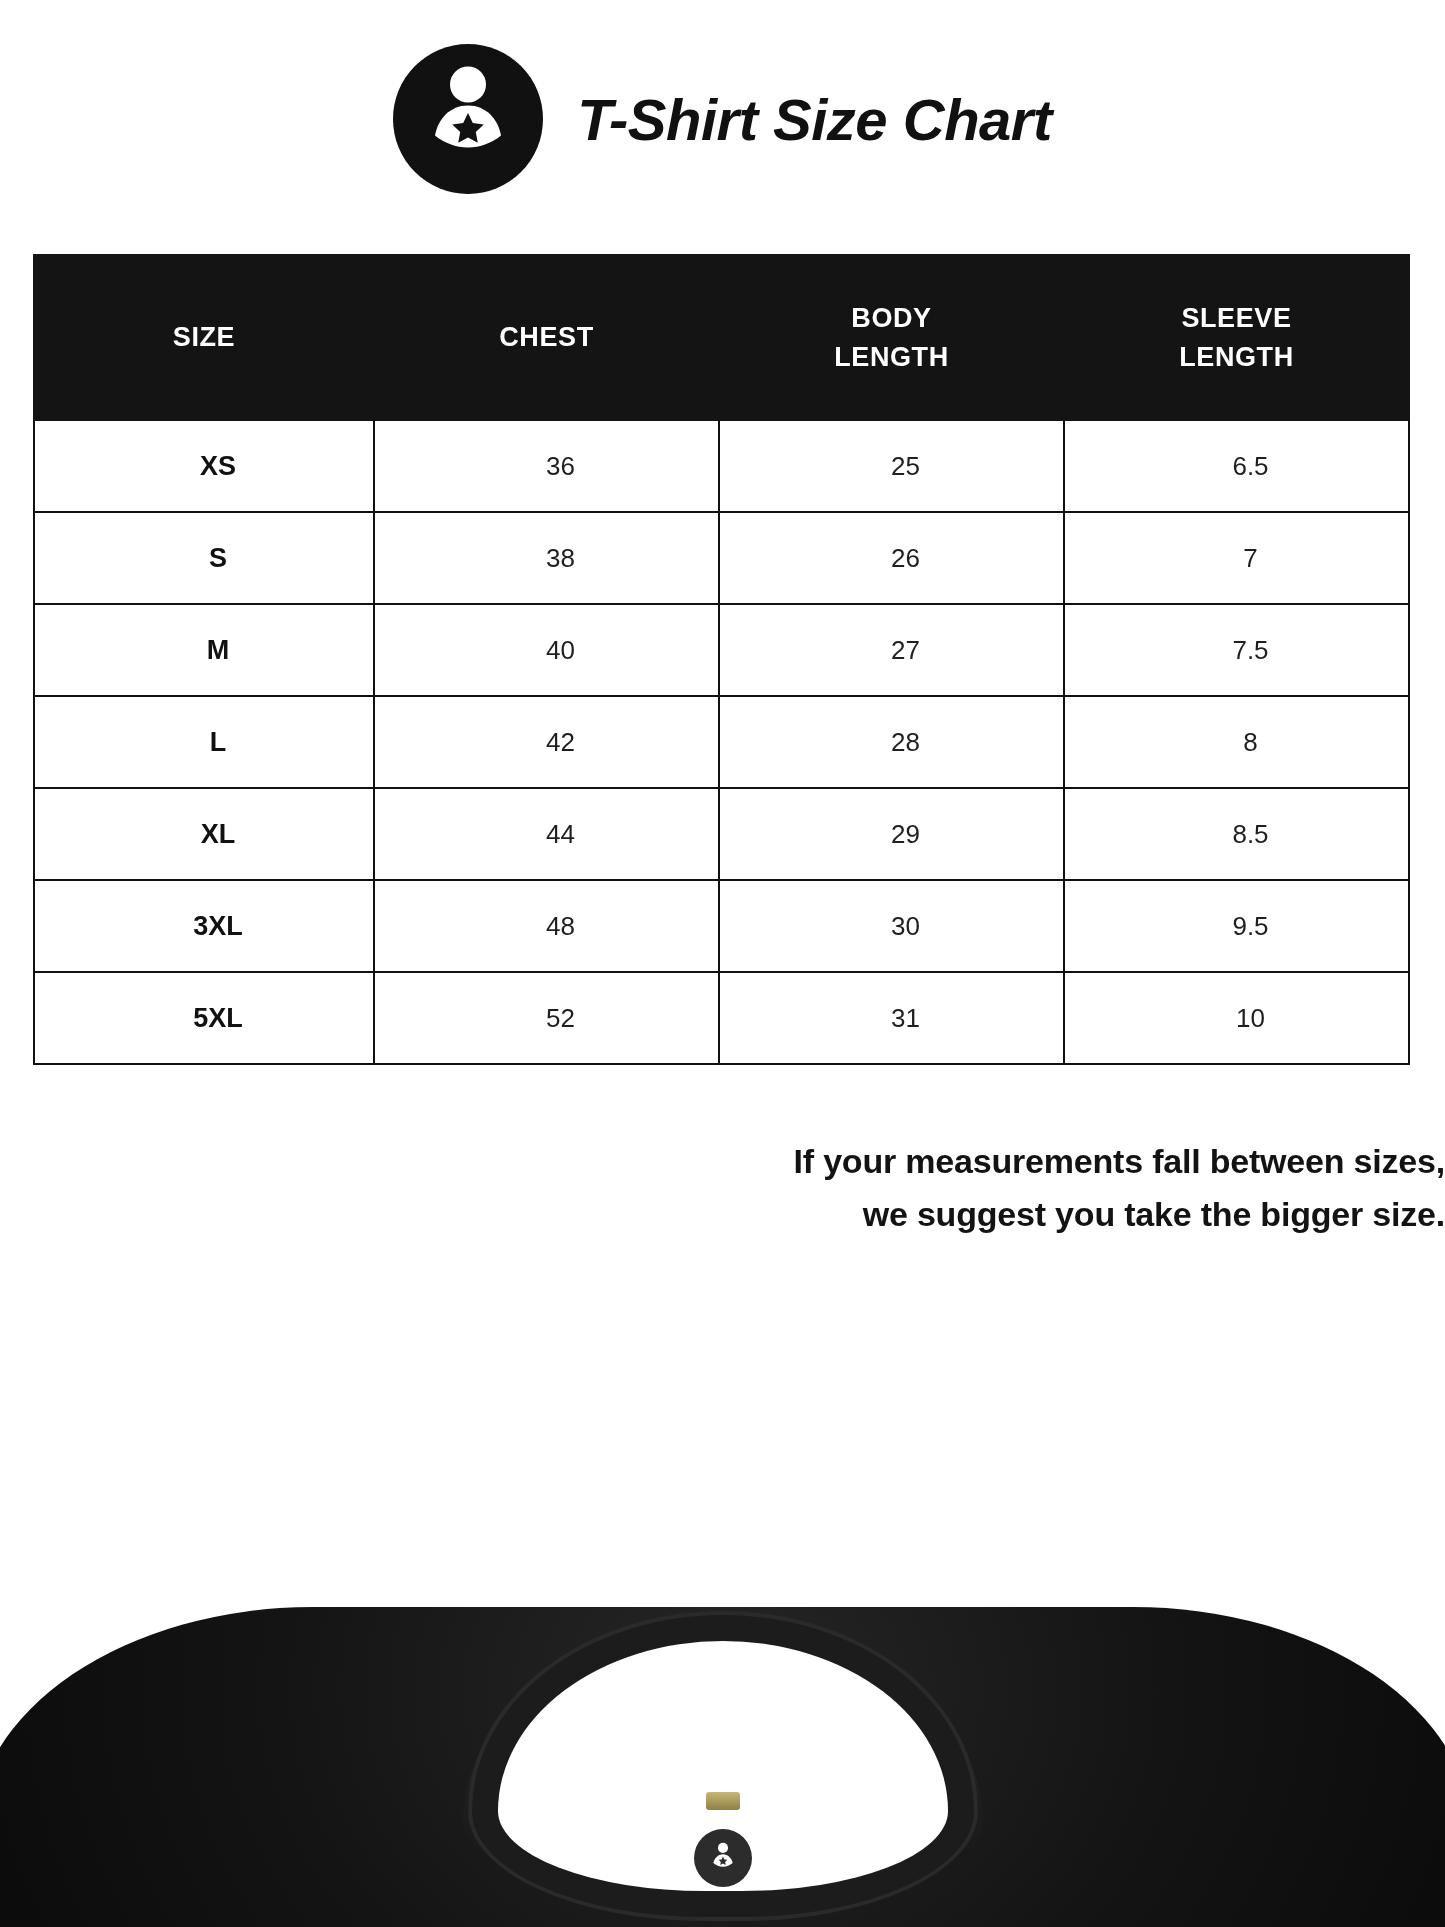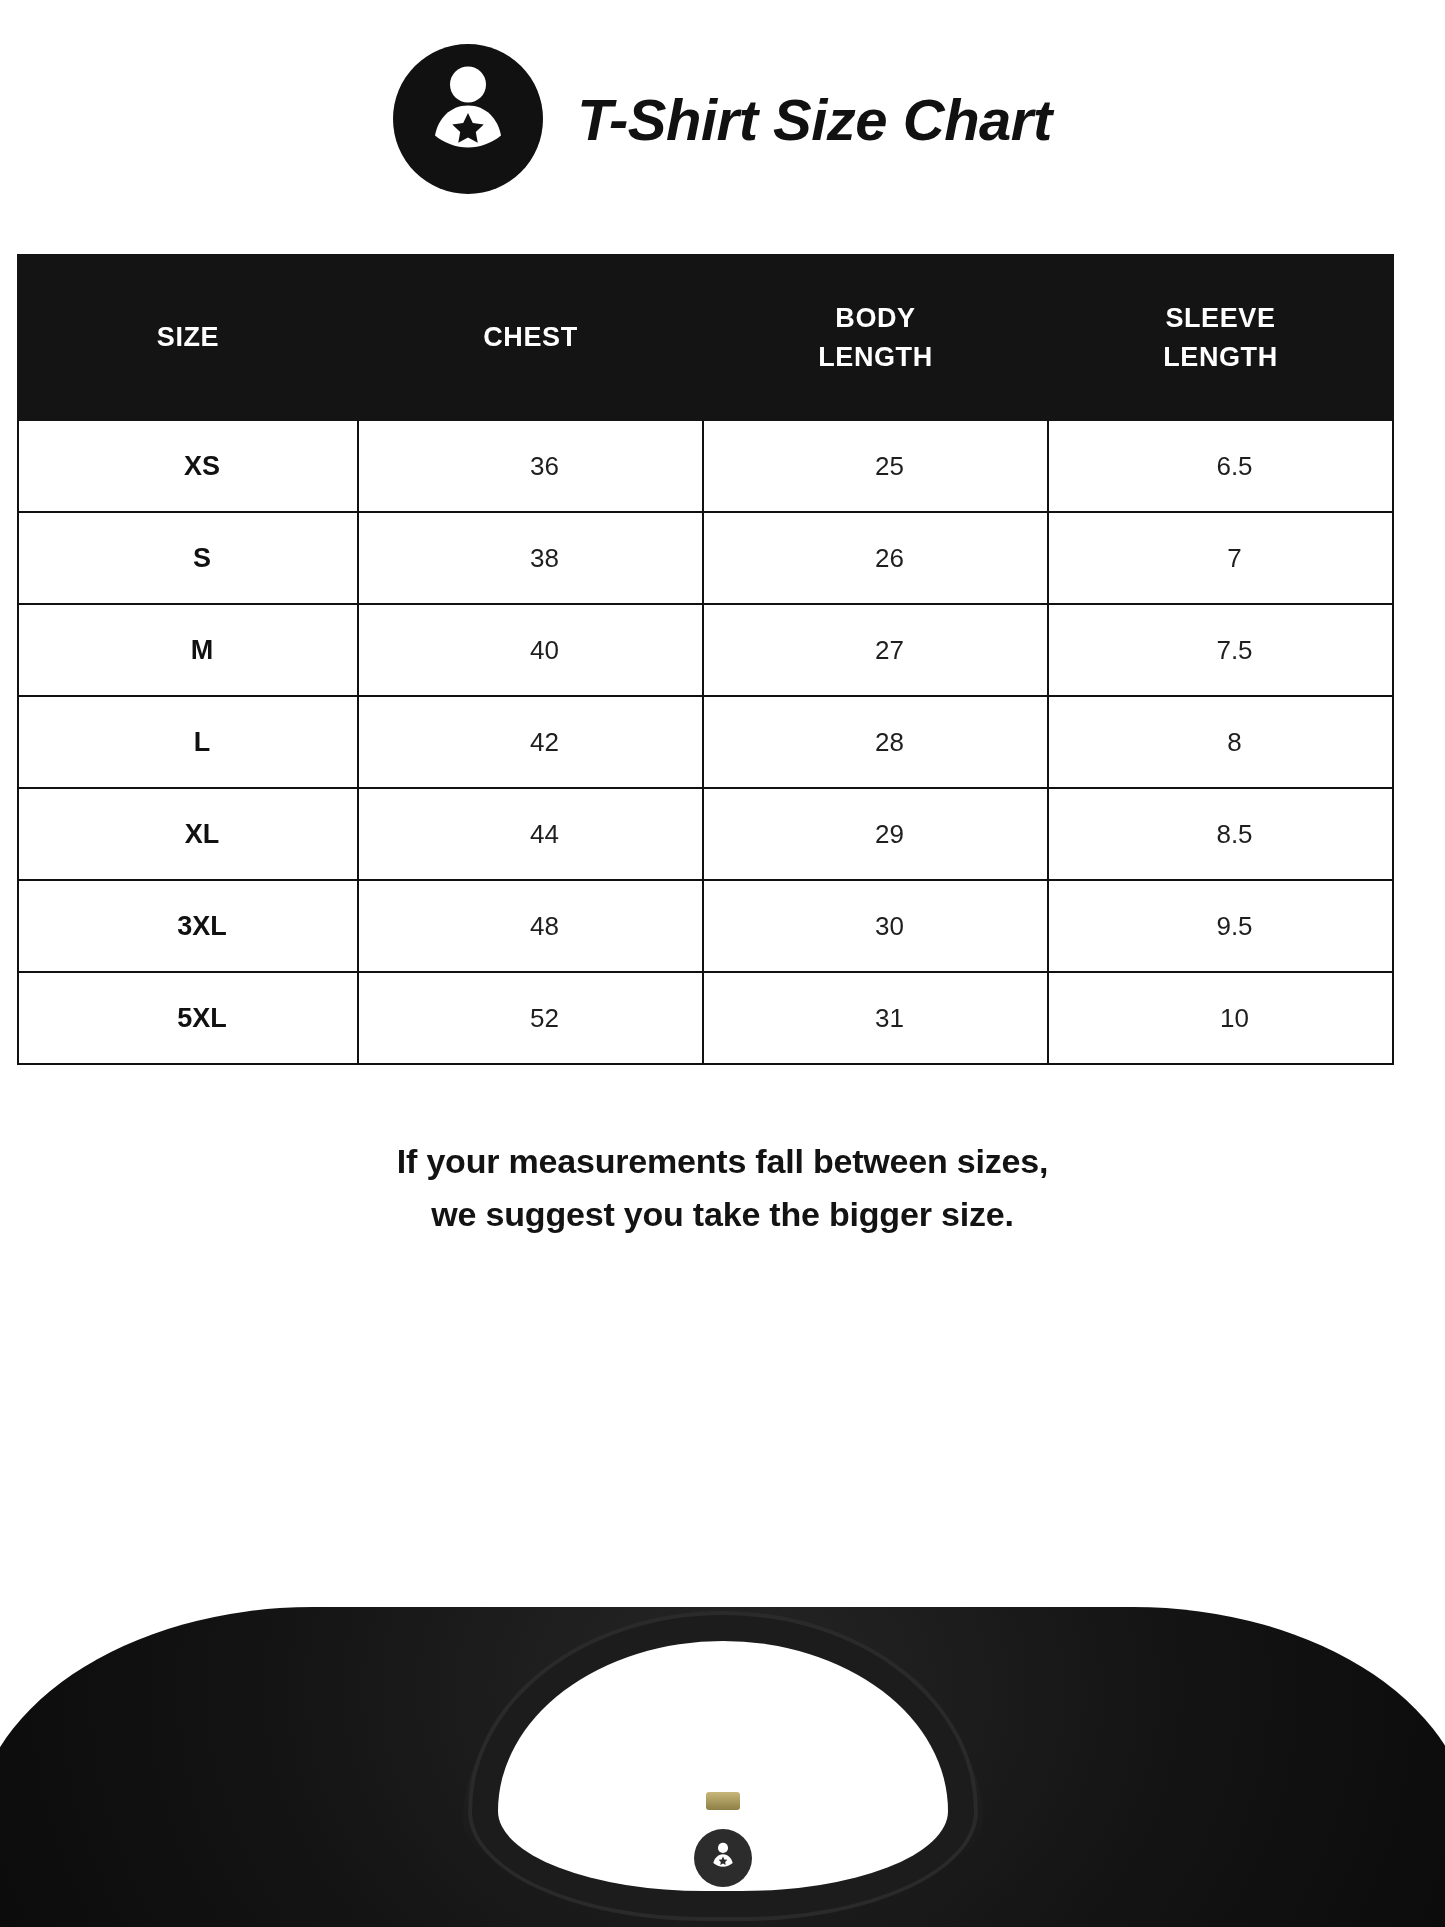--- a/index.html
+++ b/index.html
@@ -31,21 +31,21 @@
   .page-title {
     font-size: 58px;
     font-weight: bold;
     letter-spacing: -0.5px;
     color: #111111;
     white-space: nowrap;
   }
 
   
   .table-wrap {
-    margin: 60px 35px 0 17px;
+    margin: 60px 35px 0 33px;
   }
   table.size-table {
     width: 1375px;
     border-collapse: collapse;
     table-layout: fixed;
   }
   table.size-table th,
   table.size-table td {
     border: 2px solid #111111;
     text-align: center;
@@ -84,21 +84,21 @@
   
   .note {
     margin-top: 70px;
     text-align: center;
     font-size: 34px;
     font-weight: bold;
     line-height: 1.55;
     color: #131313;
     letter-spacing: -0.2px;
   }
-  .note span { display: block; }
+  .note span { display: block; text-align: right; }
 
   
   .shirt-area {
     position: absolute;
     left: 0;
     bottom: 0;
     width: 1445px;
     height: 370px;
     overflow: hidden;
     background: #ffffff;

